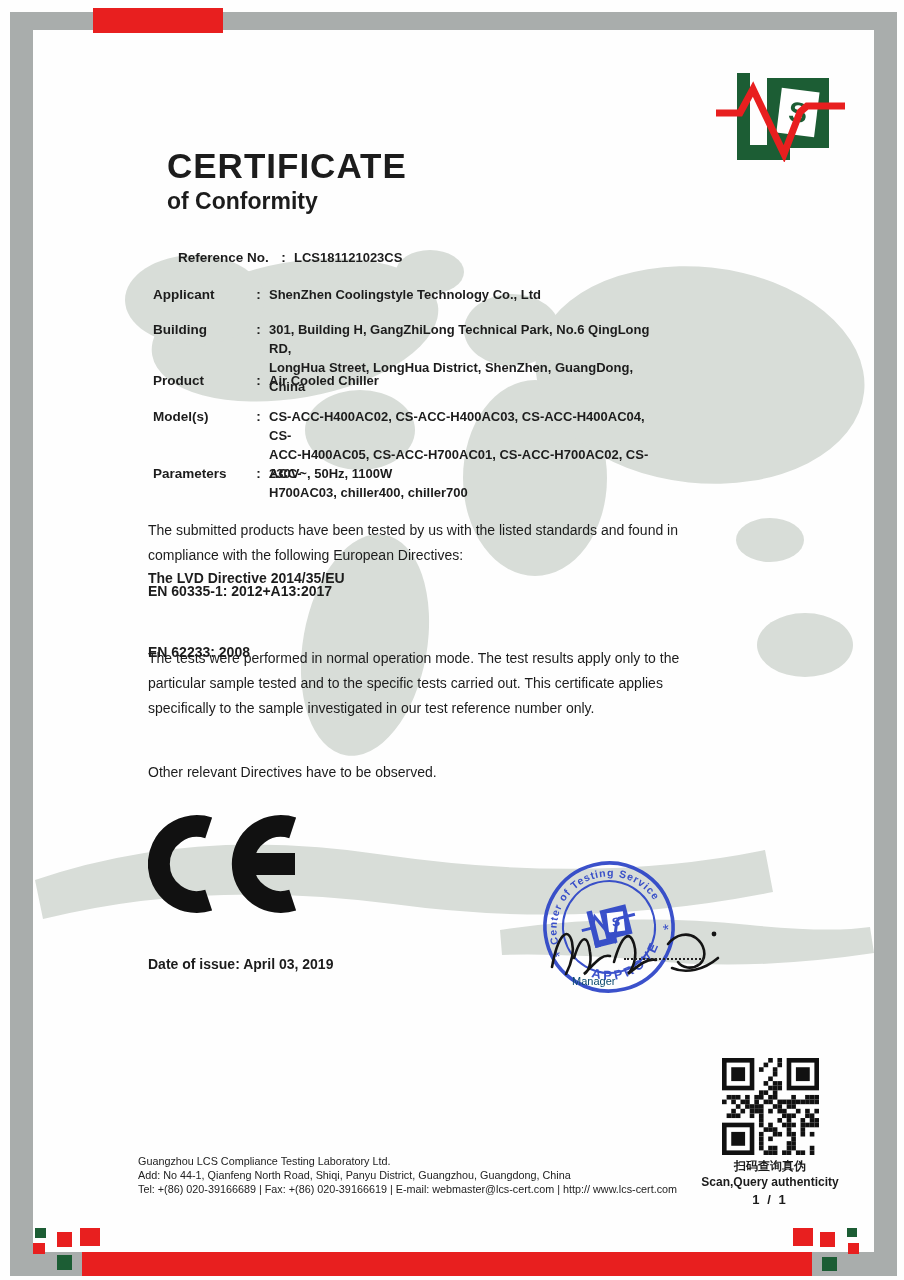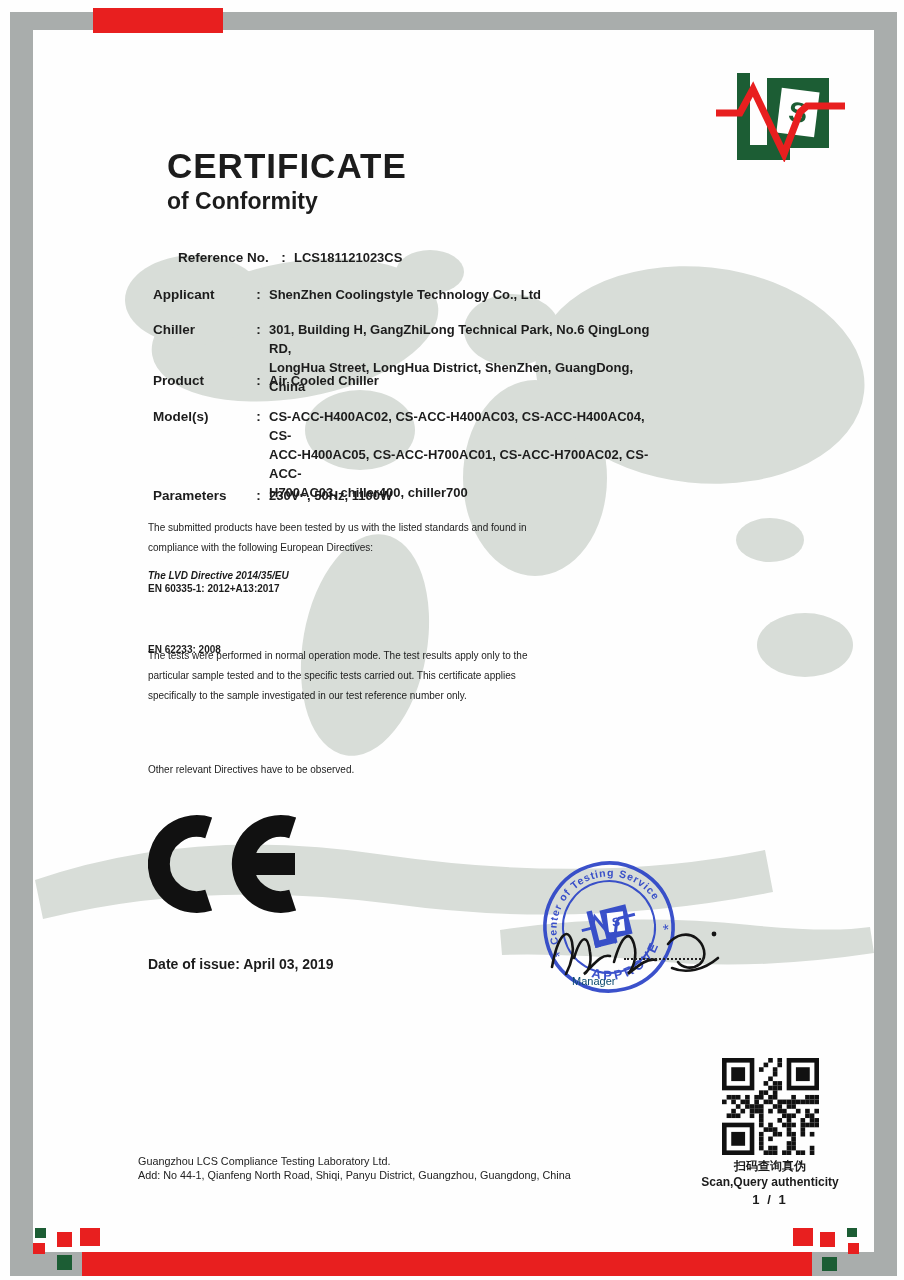--- a/index.html
+++ b/index.html
@@ -13,21 +13,21 @@
   
   .map{position:absolute;left:0;top:0;z-index:0;}
   
   .content{position:absolute;left:0;top:0;width:820px;height:1280px;z-index:2;}
   .title1{position:absolute;left:167px;top:146px;font-size:35px;font-weight:bold;letter-spacing:1px;}
   .title2{position:absolute;left:167px;top:188px;font-size:23px;font-weight:bold;}
   .field{position:absolute;left:153px;display:flex;font-weight:bold;font-size:13.5px;line-height:19px;}
   .flabel{width:95px;flex:none;}
   .fcolon{width:21px;flex:none;text-align:center;}
   .fvalue{width:392px;flex:none;white-space:pre-line;font-size:13px;}
-  .para{position:absolute;left:148px;width:600px;font-size:10px;line-height:20px;white-space:pre-line;}
+  .para{position:absolute;left:148px;width:600px;font-size:14px;line-height:25px;white-space:pre-line;}
   .bold{font-weight:bold;}
   .date{position:absolute;left:148px;top:956px;font-size:14px;font-weight:bold;}
   
   .stamp{position:absolute;left:532px;top:850px;width:154px;height:154px;transform:rotate(-14deg);opacity:.92;}
   .signature{position:absolute;left:542px;top:912px;width:190px;height:72px;z-index:6;}
   .sig-dots{position:absolute;left:624px;top:958px;width:80px;border-bottom:2px dotted #222;z-index:6;}
   .manager{position:absolute;left:572px;top:975px;font-size:11px;color:#0c4a6e;z-index:6;}
   
   .footer{position:absolute;left:138px;top:1154px;font-size:10.8px;line-height:14px;color:#222;}
   .qrblock{position:absolute;left:688px;top:1058px;width:164px;text-align:center;}
@@ -96,46 +96,46 @@
       <span class="flabel">Reference No.</span>
       <span class="fcolon">:</span>
       <span class="fvalue">LCS181121023CS</span>
     </div>
     <div class="field" style="top:285px;">
       <span class="flabel">Applicant</span>
       <span class="fcolon">:</span>
       <span class="fvalue">ShenZhen Coolingstyle Technology Co., Ltd</span>
     </div>
     <div class="field" style="top:320px;">
-      <span class="flabel">Chiller</span>
+      <span class="flabel">Building</span>
       <span class="fcolon">:</span>
       <span class="fvalue">301, Building H, GangZhiLong Technical Park, No.6 QingLong RD,
 LongHua Street, LongHua District, ShenZhen, GuangDong, China</span>
     </div>
     <div class="field" style="top:371px;">
       <span class="flabel">Product</span>
       <span class="fcolon">:</span>
       <span class="fvalue">Air Cooled Chiller</span>
     </div>
     <div class="field" style="top:407px;">
       <span class="flabel">Model(s)</span>
       <span class="fcolon">:</span>
       <span class="fvalue">CS-ACC-H400AC02, CS-ACC-H400AC03, CS-ACC-H400AC04, CS-
 ACC-H400AC05, CS-ACC-H700AC01, CS-ACC-H700AC02, CS-ACC-
 H700AC03, chiller400, chiller700</span>
     </div>
-    <div class="field" style="top:486px;">
+    <div class="field" style="top:464px;">
       <span class="flabel">Parameters</span>
       <span class="fcolon">:</span>
       <span class="fvalue">230V~, 50Hz, 1100W</span>
     </div>
 
     <div class="para" style="top:518px;">The submitted products have been tested by us with the listed standards and found in
 compliance with the following European Directives:</div>
-    <div class="para bold" style="top:566px;font-style:italic;">The LVD Directive 2014/35/EU</div>
+    <div class="para bold" style="top:566px;">The LVD Directive 2014/35/EU</div>
     <div class="para bold" style="top:579px;">EN 60335-1: 2012+A13:2017</div>
     <div class="para bold" style="top:616px;margin-top:24px;">EN 62233: 2008</div>
     <div class="para" style="top:646px;">The tests were performed in normal operation mode. The test results apply only to the
 particular sample tested and to the specific tests carried out. This certificate applies
 specifically to the sample investigated in our test reference number only.</div>
     <div class="para" style="top:760px;">Other relevant Directives have to be observed.</div>
 
     <svg style="position:absolute;left:148px;top:813px;" width="170" height="102" viewBox="0 0 170 102">
       <g stroke="#111" stroke-width="22" fill="none">
         <path d="M 60.7 14.9 A 38 38 0 1 0 60.7 87.1"></path>
@@ -184,20 +184,21 @@
         <path d="M130,56 C144,62 162,58 176,46"></path>
       </g>
       <circle cx="172" cy="22" r="2.4" fill="#141414"></circle>
     </svg>
     <div class="sig-dots"></div>
     <div class="manager">Manager</div>
 
     <div class="footer">
       <div>Guangzhou LCS Compliance Testing Laboratory Ltd.</div>
       <div>Add: No 44-1, Qianfeng North Road, Shiqi, Panyu District, Guangzhou, Guangdong, China</div>
+      <div>Tel: +(86) 020-39166689  |  Fax: +(86) 020-39166619  |  E-mail: webmaster@lcs-cert.com  |  http:// www.lcs-cert.com</div>
     </div>
 
     <div class="qrblock">
       <div class="qr"><svg width="97" height="97" viewBox="0 0 97 97">
             <rect x="46.19047619047619" y="0" width="4.619047619047619" height="4.619047619047619" fill="#111"></rect>
             <rect x="55.42857142857142" y="0" width="4.619047619047619" height="4.619047619047619" fill="#111"></rect>
             <rect x="41.57142857142857" y="4.619047619047619" width="4.619047619047619" height="4.619047619047619" fill="#111"></rect>
             <rect x="55.42857142857142" y="4.619047619047619" width="4.619047619047619" height="4.619047619047619" fill="#111"></rect>
             <rect x="36.95238095238095" y="9.238095238095237" width="4.619047619047619" height="4.619047619047619" fill="#111"></rect>
             <rect x="50.8095238095238" y="9.238095238095237" width="4.619047619047619" height="4.619047619047619" fill="#111"></rect>

